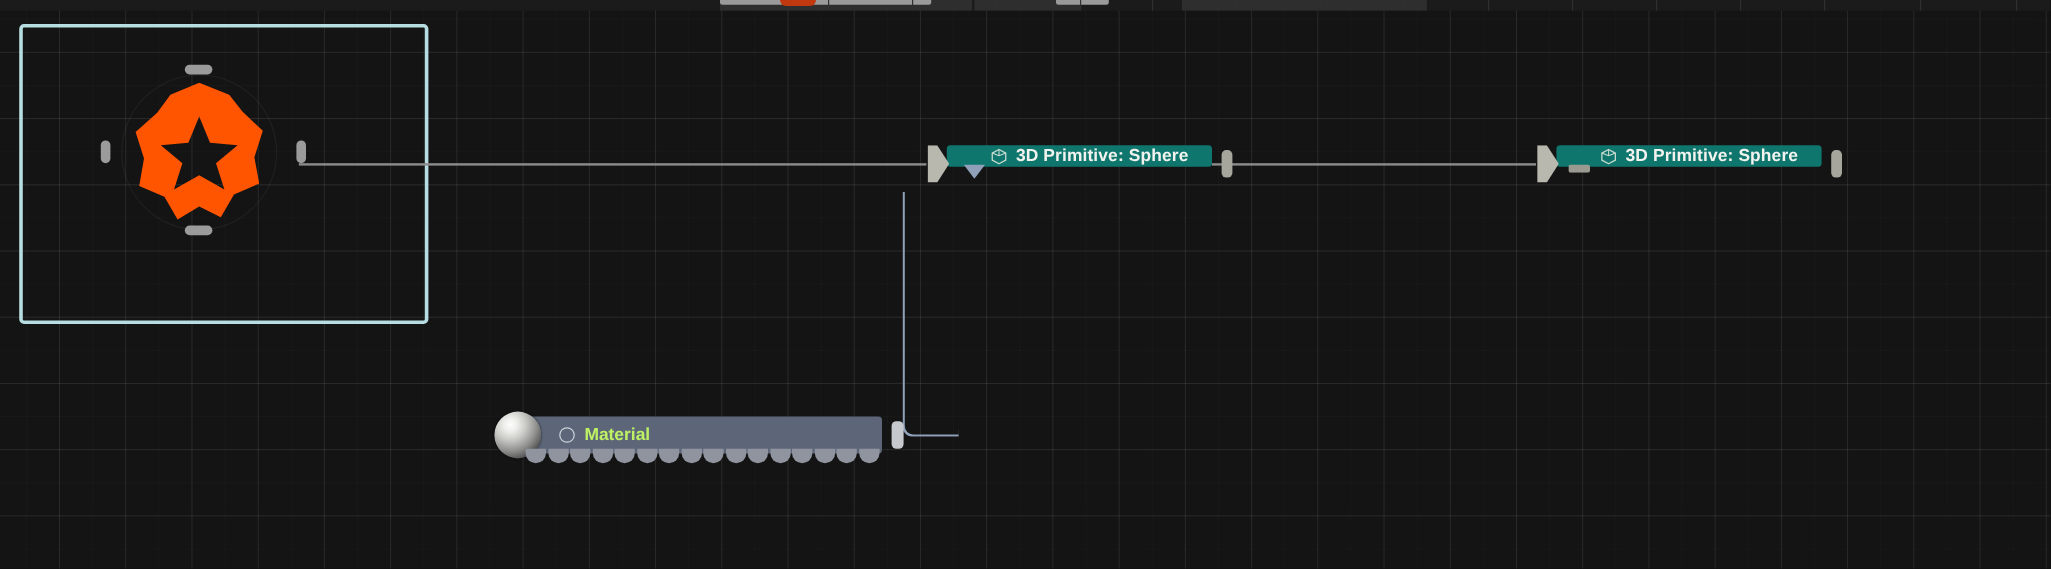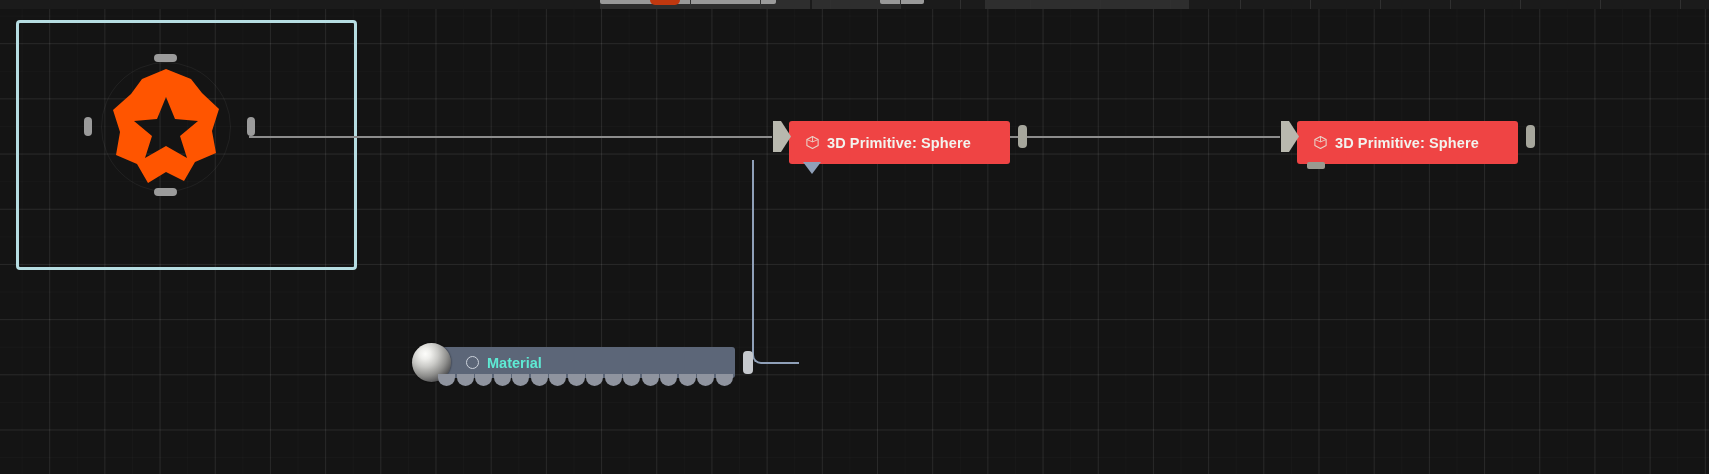--- a/index.html
+++ b/index.html
@@ -123,25 +123,26 @@
   .wire-corner {
     position: absolute;
     border-left: 2px solid #8fa0b8;
     border-bottom: 2px solid #8fa0b8;
     border-bottom-left-radius: 9px;
   }
 
   
   .node3d {
     position: absolute;
-    height: 43px;
+    height: 18px;
     display: flex;
     align-items: center;
-    background: #ef4444;
+    background: #0f766e;
     border-radius: 3px;
+    justify-content: center;
   }
   .node3d .in-arrow {
     position: absolute;
     left: -16px; top: 0;
     width: 18px; height: 31px;
   }
   .node3d .out-pill {
     position: absolute;
     right: -17px; top: 4px;
     width: 9px; height: 23px;
@@ -193,21 +194,21 @@
   #material-node .ring-icon {
     margin-left: 34px;
     width: 13px; height: 13px;
     border: 1.6px solid #cdd3dc;
     border-radius: 50%;
     box-sizing: border-box;
     flex: 0 0 auto;
   }
   #material-node .node-label {
     margin-left: 8px;
-    color: #5eead4;
+    color: #bef264;
     font-size: 14.5px;
     font-weight: bold;
     white-space: nowrap;
   }
   #material-node .out-pill {
     position: absolute;
     right: -18px; top: 4px;
     width: 10px; height: 23px;
     background: #c5c8cd;
     border-radius: 4px;

